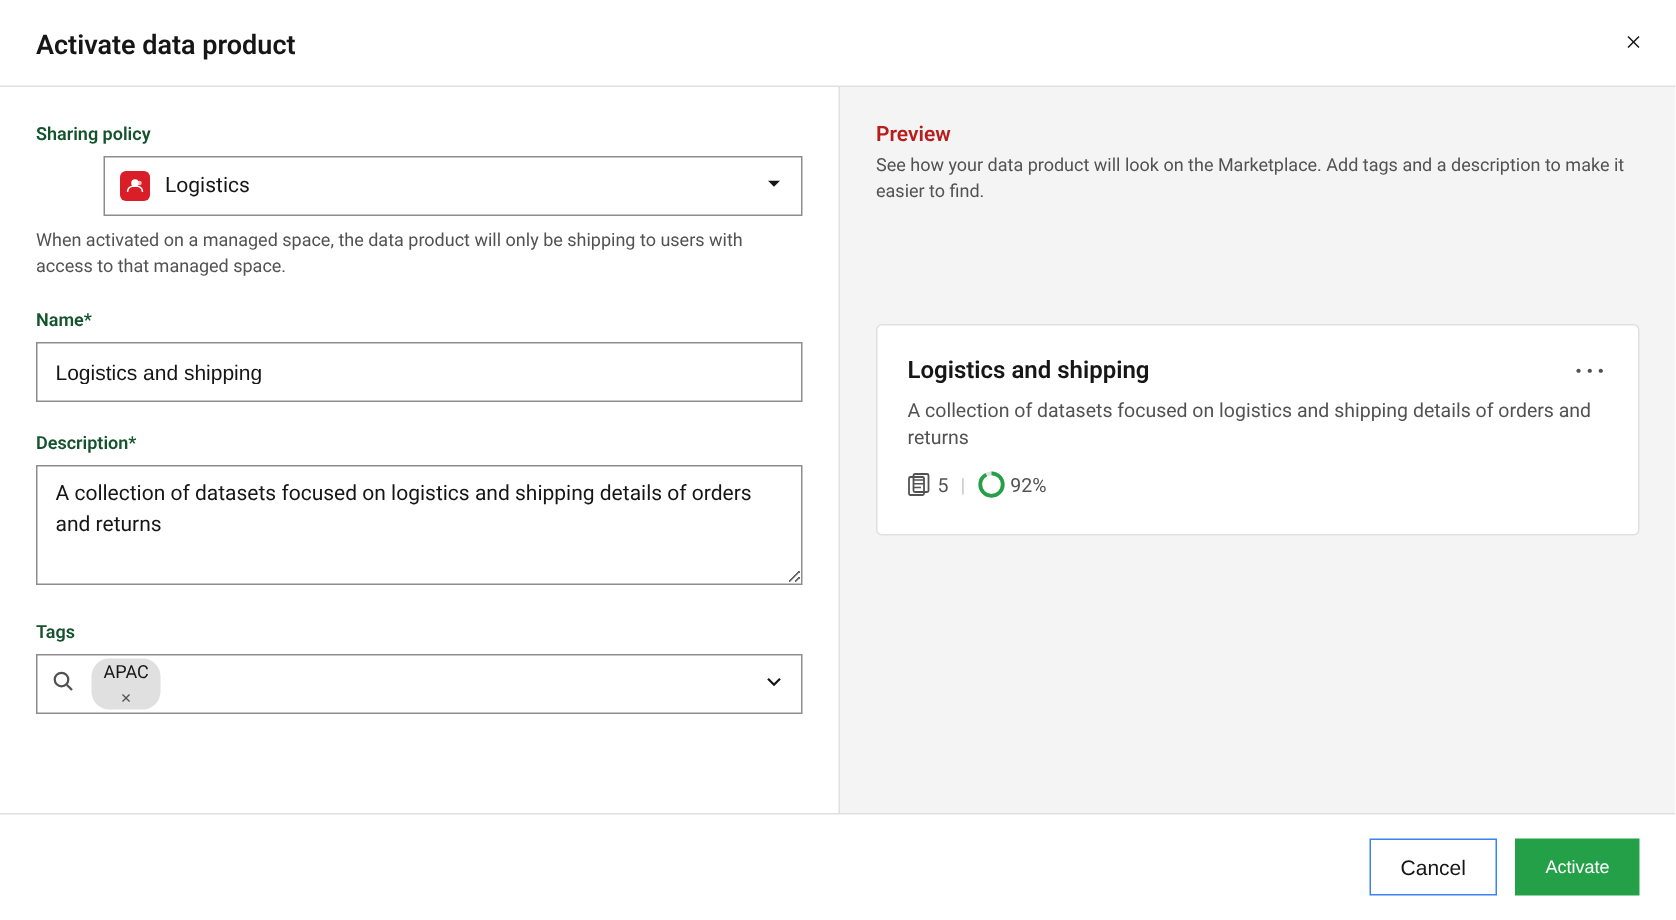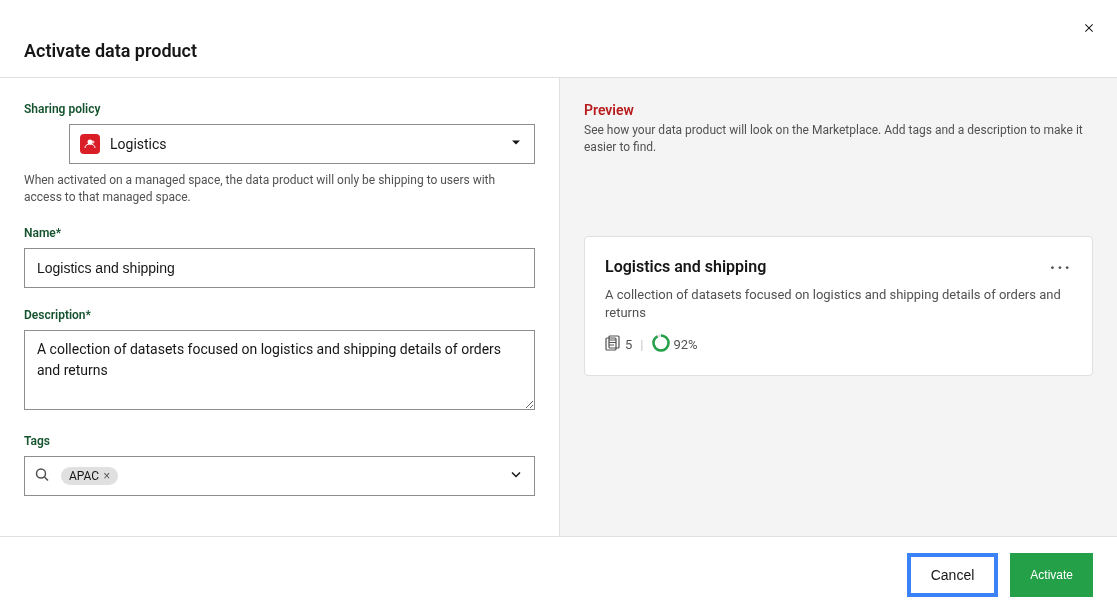--- a/index.html
+++ b/index.html
@@ -24,21 +24,20 @@
       padding: 20px 24px 16px 24px;
       border-bottom: 1px solid #e0e0e0;
       position: relative;
       flex-shrink: 0;
     }
 
     .modal-title {
       font-size: 18px;
       font-weight: 600;
       color: #161616;
-      margin-top: 20px;
     }
 
     .modal-subtitle {
       font-size: 14px;
       color: #525252;
       margin-top: 4px;
     }
 
     .close-btn {
       position: absolute;
@@ -197,20 +196,21 @@
 
     .tag-chip {
       display: inline-flex;
       align-items: center;
       background: #e0e0e0;
       border-radius: 12px;
       padding: 2px 8px;
       font-size: 12px;
       color: #161616;
       gap: 4px;
+      flex-direction: column;
     }
 
     .tag-remove {
       background: none;
       border: none;
       cursor: pointer;
       color: #525252;
       font-size: 12px;
       padding: 0;
       line-height: 1;
@@ -298,21 +298,21 @@
       border-top: 1px solid #e0e0e0;
       display: flex;
       justify-content: flex-end;
       gap: 12px;
       flex-shrink: 0;
       background: #fff;
     }
 
     .btn-cancel {
       padding: 10px 20px;
-      border: 4px solid #3b82f6;
+      border: 1px solid #3b82f6;
       background: #fff;
       font-size: 14px;
       color: #161616;
       cursor: pointer;
     }
 
     .btn-activate {
       padding: 10px 20px;
       border: none;
       background: #24a148;

